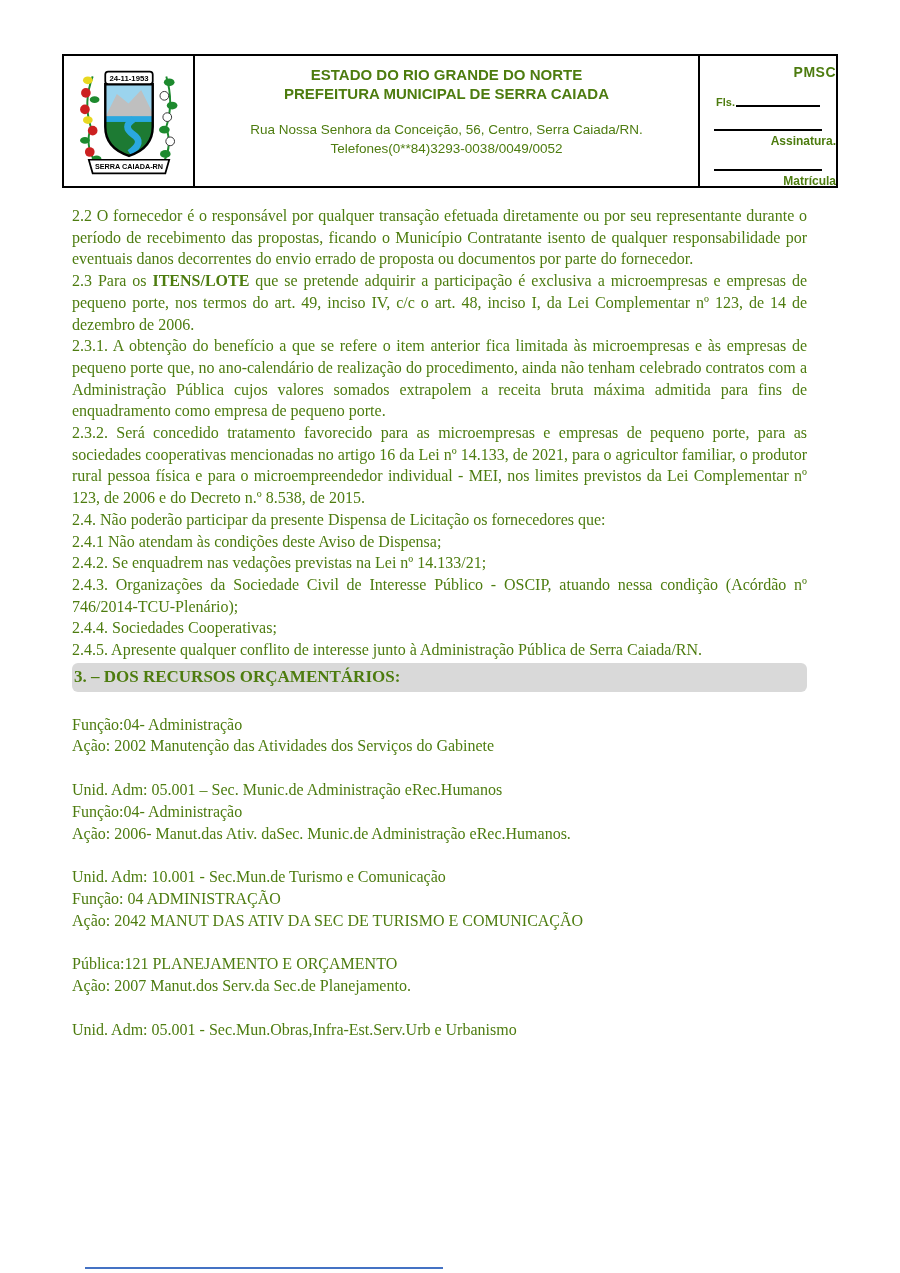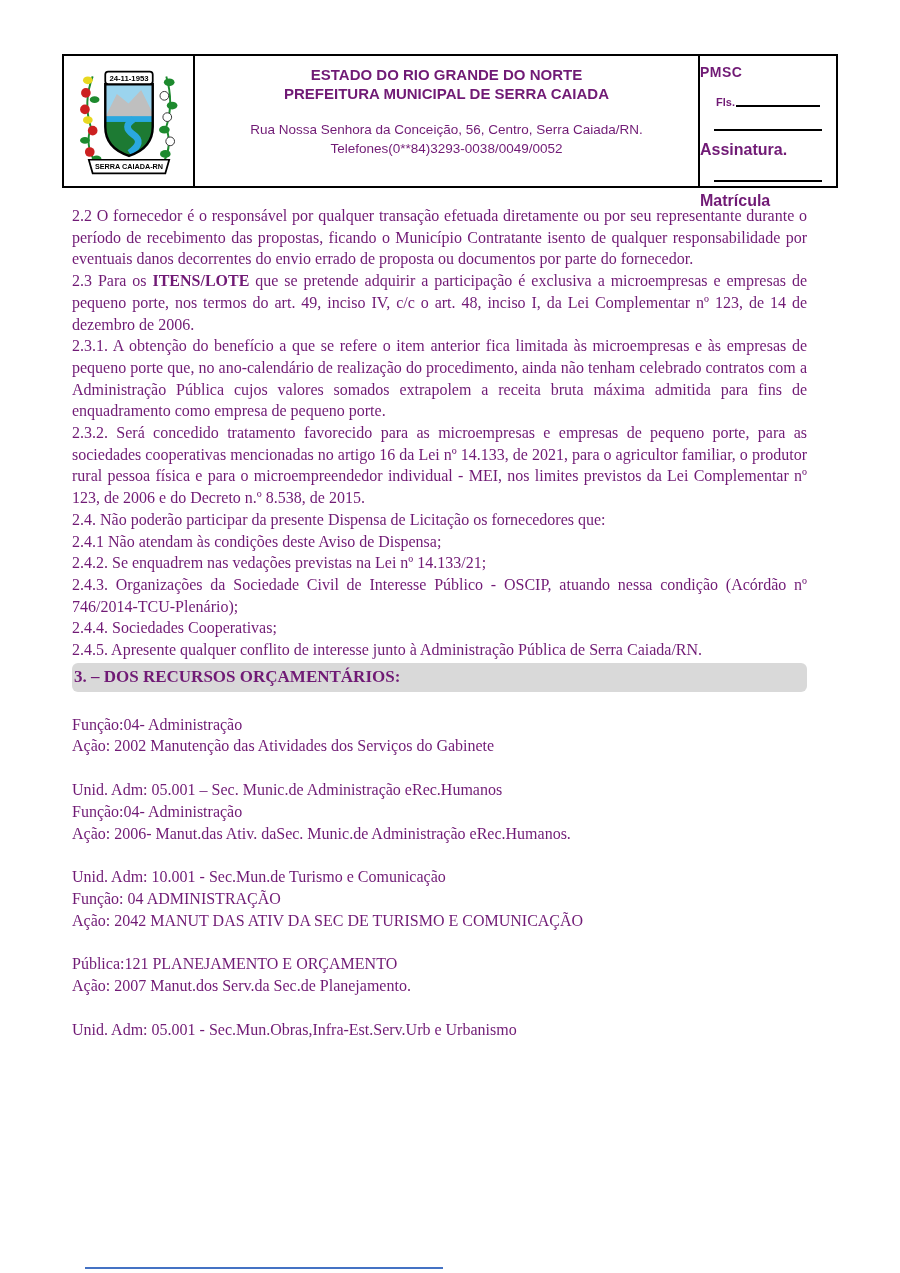--- a/index.html
+++ b/index.html
@@ -1,45 +1,45 @@
 <!DOCTYPE html>
 <html><head>
 <meta charset="utf-8">
 <style>
   html,body { margin:0; padding:0; background:#fff; }
   .page {
     position:relative; width:900px; height:1273px; background:#ffffff;
-    font-family:"Liberation Serif", serif; color:#701a75; overflow:hidden;
+    font-family:"Liberation Serif", serif; color:#4d7c0f; overflow:hidden;
   }
 
   
   .header-box {
     position:absolute; left:62px; top:54px; width:772px; height:130px;
     border:2px solid #000; display:flex;
   }
   .logo-cell {
     width:129px; border-right:2px solid #000;
     display:flex; align-items:center; justify-content:center;
   }
   .center-cell {
     flex:1; border-right:2px solid #000; text-align:center;
     font-family:"Liberation Sans", sans-serif; padding-top:9px;
   }
   .org-line { font-weight:bold; font-size:15px; line-height:19px; letter-spacing:0; }
   .addr-block { margin-top:17px; font-size:13.5px; line-height:19px; }
   .stamp-cell {
     width:136px; font-family:"Liberation Sans", sans-serif; font-weight:bold;
-    text-align:left; font-size:12px;
+    text-align:right; font-size:12px;
   }
   .stamp-title { font-size:14px; margin-top:8px; letter-spacing:0.5px; }
   .fls-row { display:flex; align-items:flex-end; margin:16px 12px 0 16px; font-size:11px; }
   .fls-line { flex:1; border-bottom:2px solid #000; margin:0 4px 1px 1px; }
   .sig-block { margin-top:21px; }
   .sig-rule { border-top:2px solid #000; margin:0 14px; }
-  .sig-label { font-size:16px; margin-top:10px; }
+  .sig-label { font-size:12px; margin-top:3px; }
 
   
   .content {
     position:absolute; left:72px; top:205px; width:735px;
     font-size:16px; line-height:21.7px; text-align:justify;
   }
   .content p { margin:0; }
   .section-heading {
     font-size:17px; font-weight:bold; margin:0; margin-top:2px;
     padding:2px 4px 3px 2px; line-height:24px; text-align:left;border-radius:6px;

